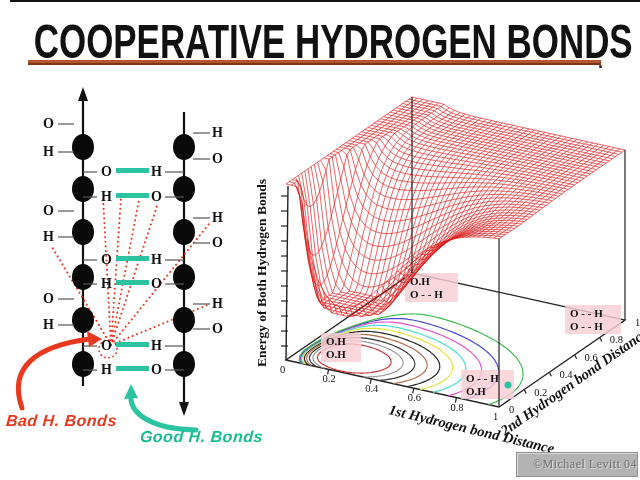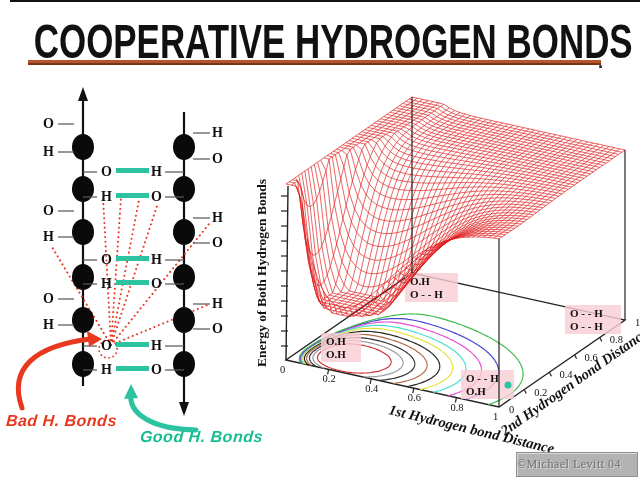--- a/index.html
+++ b/index.html
@@ -12,21 +12,21 @@
   #title-period{position:absolute;top:52px;left:598px;font-size:18px;font-weight:bold;color:#222;}
   #underline{position:absolute;top:60px;left:28px;width:573px;height:3px;
              background:#b5552d;border-bottom:2px solid #7c3416;}
   #bad-label{position:absolute;top:412px;left:6px;font-size:16px;font-weight:bold;
              font-style:italic;color:#e8391f;letter-spacing:.5px;transform:skewX(-4deg);}
   #good-label{position:absolute;top:428px;left:140px;font-size:16px;font-weight:bold;
               font-style:italic;color:#17bd92;letter-spacing:.5px;transform:skewX(-4deg);}
   #watermark{position:absolute;top:452px;left:516px;width:120px;height:23px;
              background:#b3b3b3;border:1px solid #8f8f8f;box-shadow:inset 1px 1px 0 #d9d9d9;
              font-family:"Liberation Serif",serif;font-size:12px;color:#6f6f6f;
-             text-align:left;line-height:23px;text-shadow:1px 1px 0 #dedede;letter-spacing:.5px;}
+             text-align:right;line-height:23px;text-shadow:1px 1px 0 #dedede;letter-spacing:.5px;}
   svg text{user-select:none;}
 </style>
 </head>
 <body>
 
 <div id="slide">
   <div id="topbar"></div>
   <div id="title">COOPERATIVE HYDROGEN BONDS</div>
   <div id="underline"></div>
   <div id="title-period">.</div>

